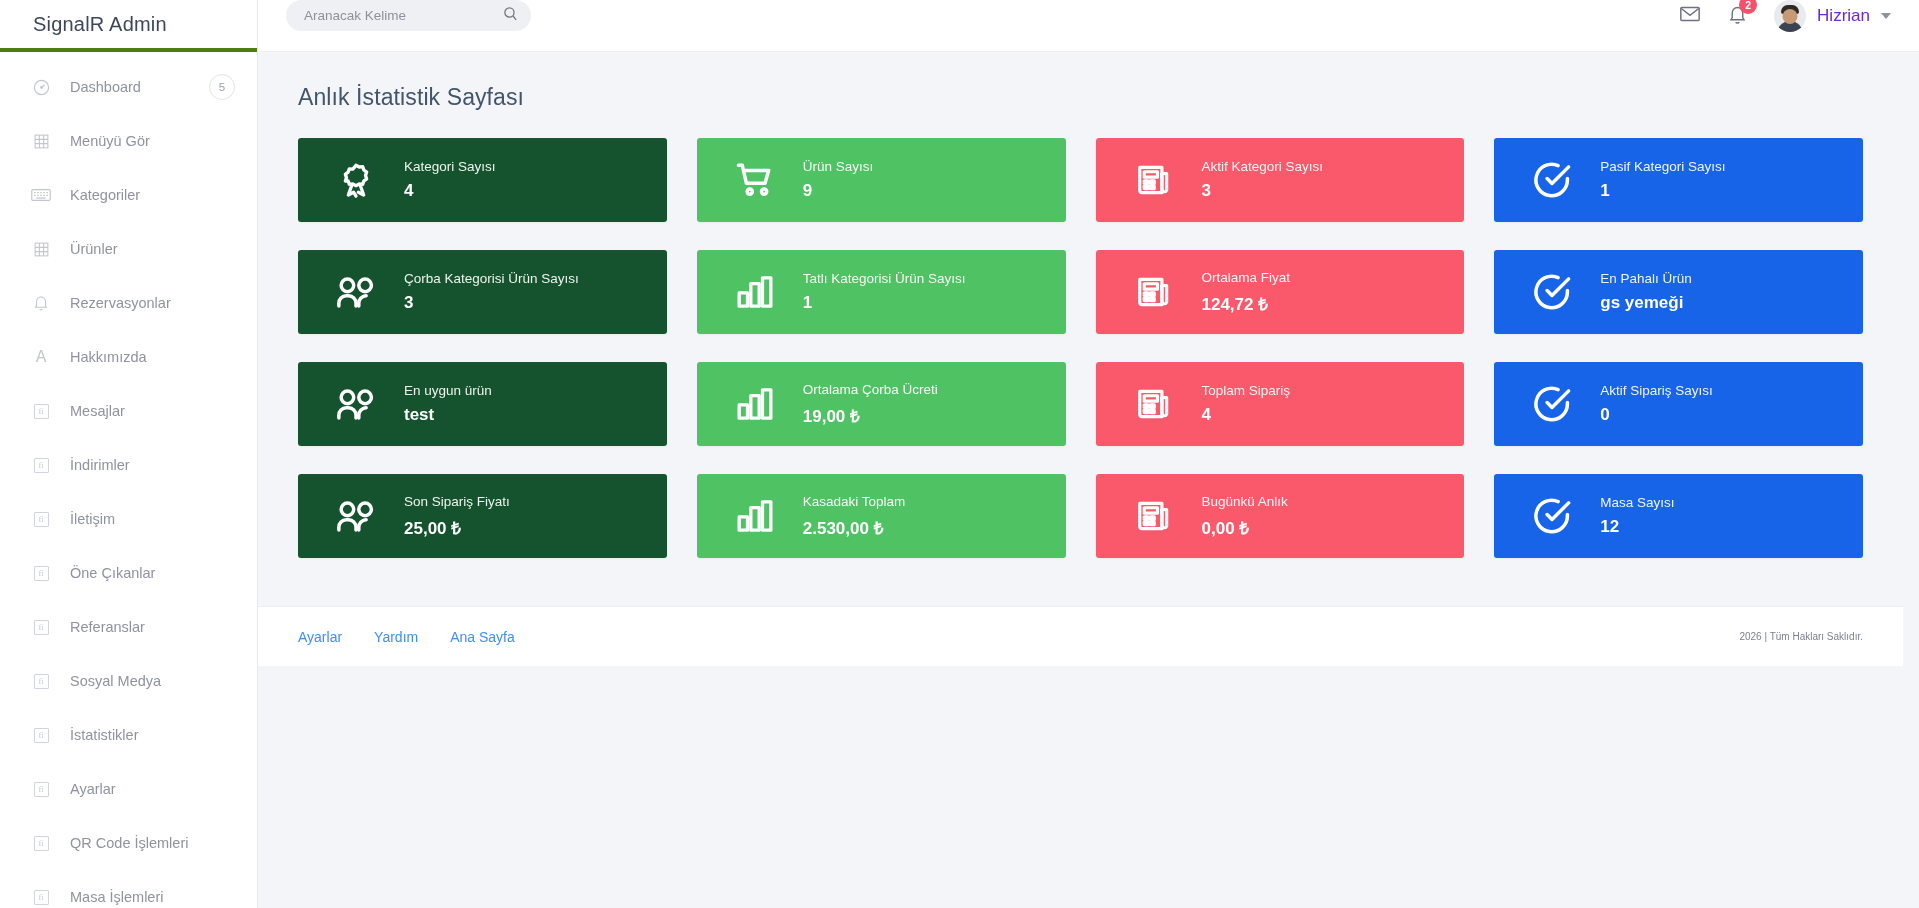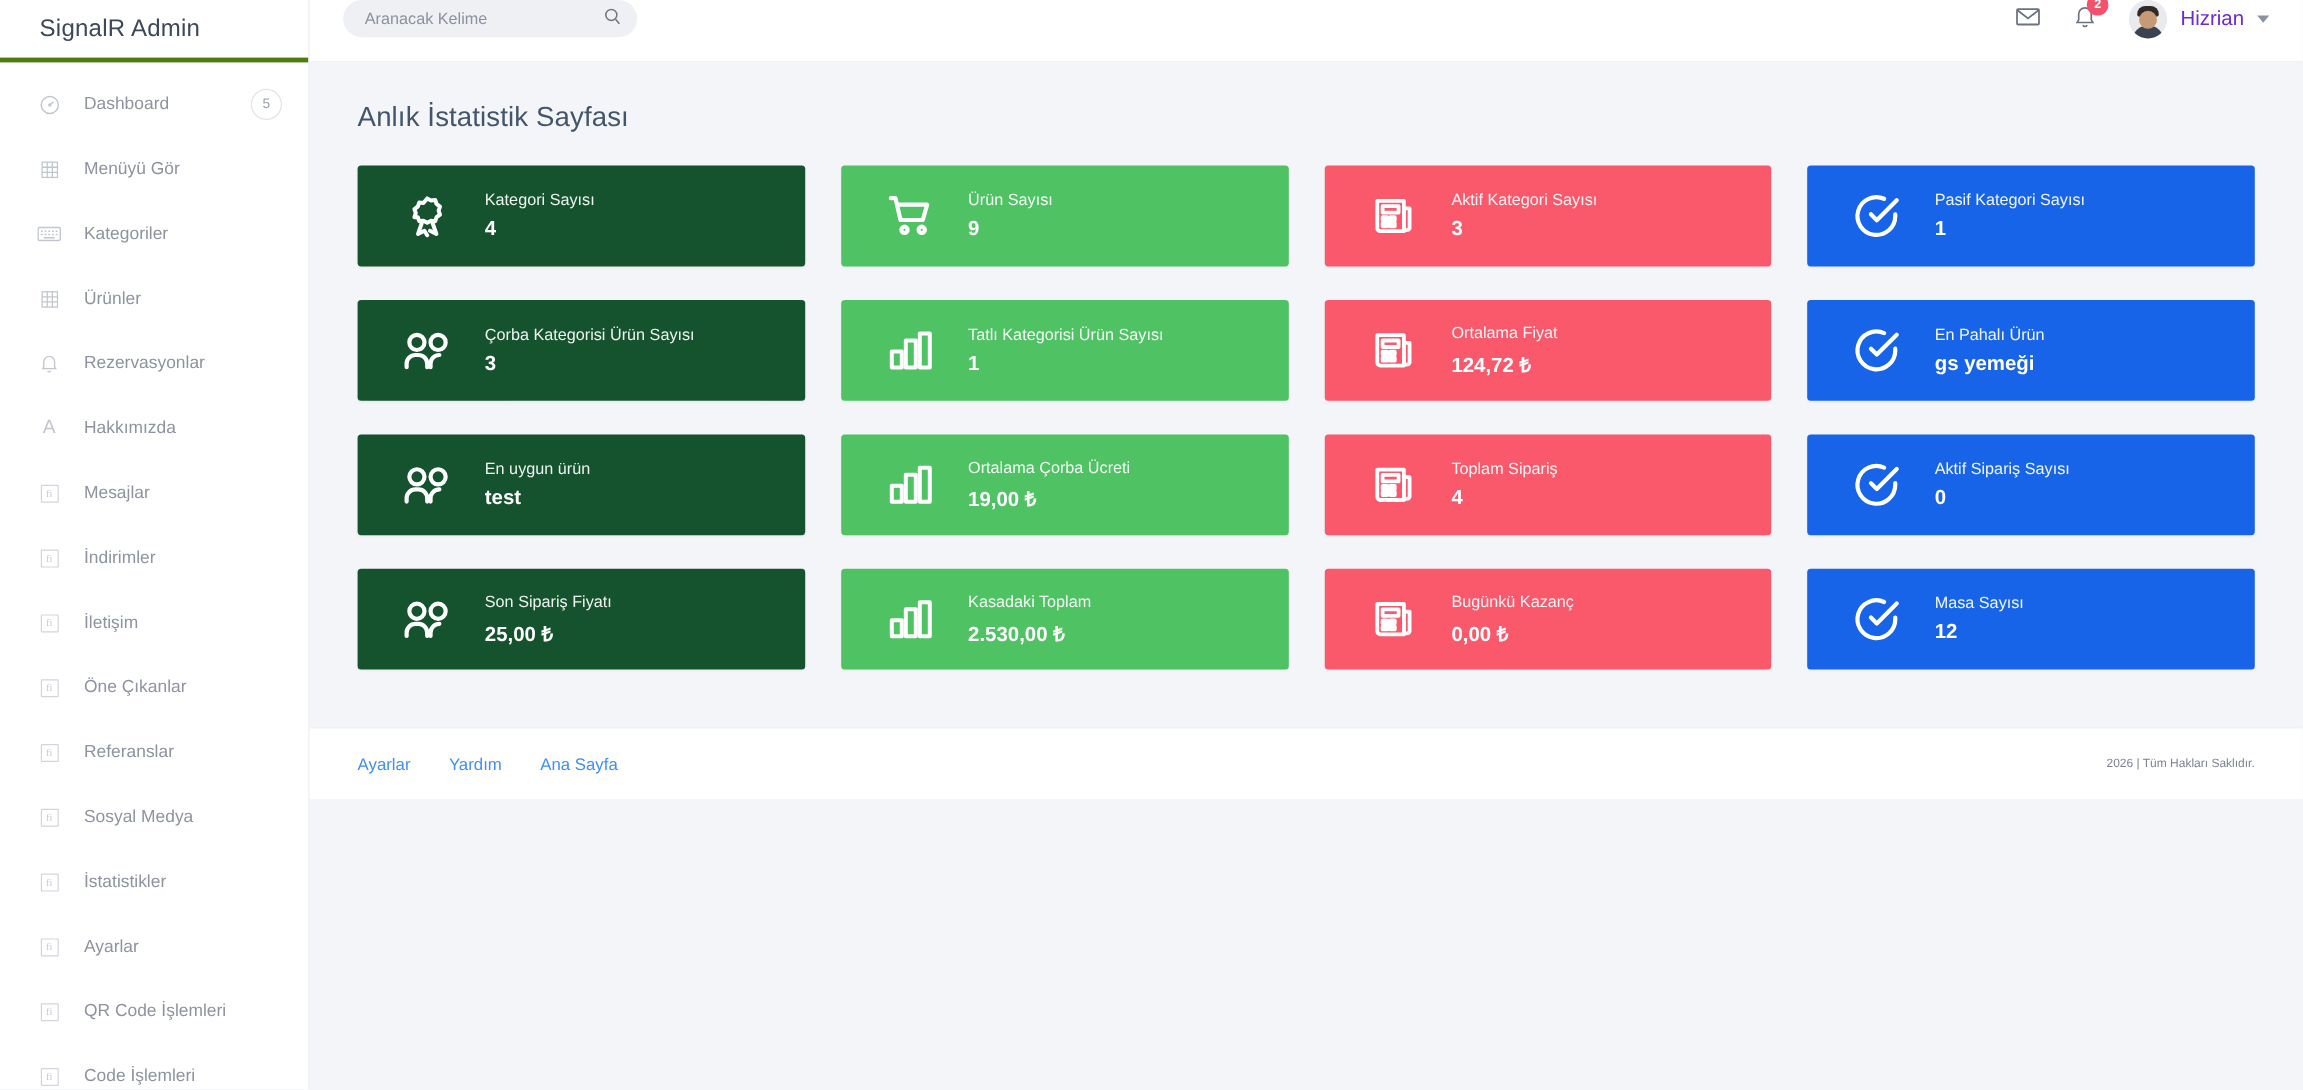--- a/index.html
+++ b/index.html
@@ -99,21 +99,21 @@
     position: absolute; left: 50%; bottom: -2px; width: 26px; height: 13px;
     transform: translateX(-50%); border-radius: 13px 13px 0 0; background: #3b4250;
   }
   .user-name { font-size: 17px; color: #6d28d9; }
   .caret {
     width: 0; height: 0; border-left: 5px solid transparent;
     border-right: 5px solid transparent; border-top: 6px solid #8b919d;
   }
 
   
-  .content { background: #f4f5f9; padding: 0 0 0 0; }
+  .content { background: #f4f5f9; padding: 0 16px 0 0; }
   .page-title {
     font-size: 23px; color: #42556b; font-weight: 400;
     padding: 32px 0 0 40px; letter-spacing: .1px;
   }
   .cards {
     display: grid; grid-template-columns: repeat(4, 1fr);
     gap: 28px 30px; padding: 27px 40px 0 40px;
   }
   .card {
     height: 84px; border-radius: 3px;
@@ -256,21 +256,21 @@
         <div class="nav-item">
           <span class="nav-ico">
             <span class="glyph-box">fi</span>
           </span>
           <span class="nav-label">QR Code İşlemleri</span>
         </div>
         <div class="nav-item">
           <span class="nav-ico">
             <span class="glyph-box">fi</span>
           </span>
-          <span class="nav-label">Code İşlemleri</span>
+          <span class="nav-label">Masa İşlemleri</span>
         </div>
       </nav>
   </aside>
 
   <div class="main">
 
     <header class="topbar">
       <div class="search-wrap">
         <input class="search-input" type="text" placeholder="Aranacak Kelime" style="">
         <span>
@@ -504,21 +504,21 @@
           <div class="card c-red">
             <span class="card-ico">
               <svg width="38" height="38" viewBox="0 0 24 24" fill="none" stroke="#ffffff" stroke-width="2" stroke-linecap="round" stroke-linejoin="round">
                 <path d="M3 4h14v16H4.6A1.6 1.6 0 013 18.4z"></path>
                 <path d="M17 8h3v10.4a1.6 1.6 0 01-3 0z"></path>
                 <path d="M5.8 6.8h8.4v3.4H5.8z"></path>
                 <path d="M5.8 12.6h2.4v1.6H5.8zM9.8 12.6h2.4v1.6H9.8zM5.8 15.8h2.4v1.6H5.8zM9.8 15.8h2.4v1.6H9.8z"></path>
               </svg>
             </span>
             <span class="card-txt">
-              <span class="card-label">Bugünkü Kazanç</span>
+              <span class="card-label">Bugünkü Anlık</span>
               <span class="card-value">0,00 ₺</span>
             </span>
           </div>
           <div class="card c-blue">
             <span class="card-ico">
               <svg width="42" height="42" viewBox="0 0 24 24" fill="none" stroke="#ffffff" stroke-width="2" stroke-linecap="round" stroke-linejoin="round">
                 <path d="M20.8 11.2v.8a9 9 0 11-5.3-8.2"></path>
                 <polyline points="21.5,4.5 12,14 9.2,11.2"></polyline>
               </svg>
             </span>

